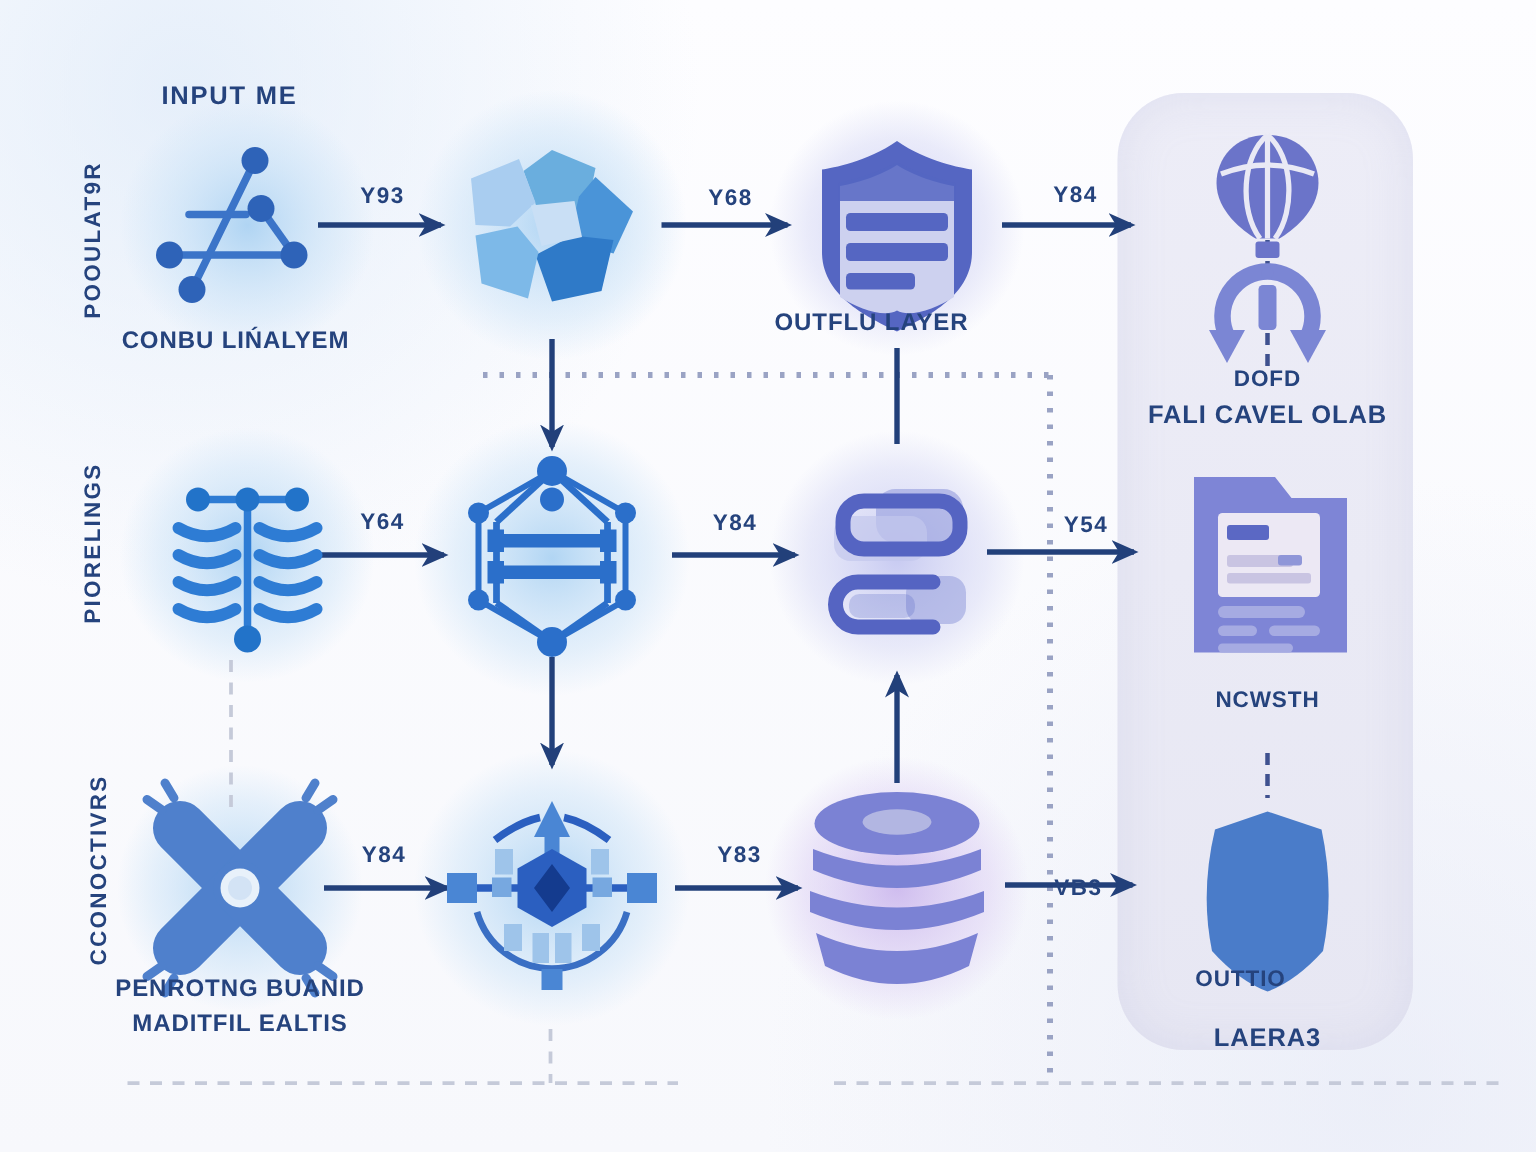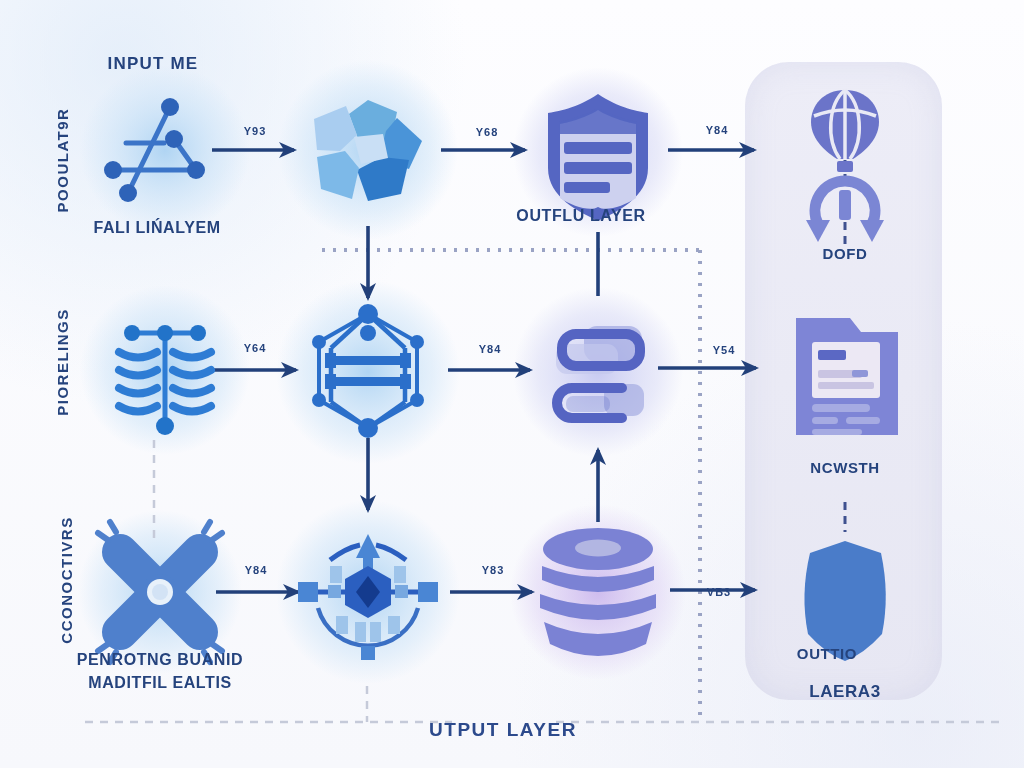--- a/index.html
+++ b/index.html
@@ -17,21 +17,21 @@
     background:linear-gradient(180deg,#ededf7,#e7e7f3);
     box-shadow:0 0 30px rgba(180,185,220,.25) inset;
   }
   svg.layer{position:absolute;left:0;top:0;}
   .txt{
     position:absolute;transform:translate(-50%,-50%);
     color:#25437d;font-weight:700;white-space:nowrap;
     letter-spacing:.6px;text-align:center;
   }
   .cap{font-size:16px;}
-  .arrow-lbl{font-size:11px;letter-spacing:1px;}
+  .arrow-lbl{font-size:15px;letter-spacing:1px;}
   .side{transform:translate(-50%,-50%) rotate(-90deg);font-size:15px;letter-spacing:1.5px;}
   .hdr{font-size:17px;letter-spacing:1.2px;}
   .panel-sub{font-size:15px;}
   .panel-main{font-size:17px;}
   .footer{font-size:19px;color:#2c4a8c;letter-spacing:1.5px;}
 </style>
 </head>
 <body>
 
 <div class="canvas">
@@ -285,40 +285,40 @@
       <path d="M845,541 L881,553 Q890,595 882,634 Q864,654 845,661 Q826,654 808,634 Q800,595 810,553 Z" fill="#4a7cc9"></path>
     </g>
   </svg>
 
   <div class="txt hdr" style="left:153px;top:64px">INPUT ME</div>
 
   <div class="txt side" style="left:62px;top:160px">POOULAT9R</div>
   <div class="txt side" style="left:62px;top:362px">PIORELINGS</div>
   <div class="txt side" style="left:66px;top:580px">CCONOCTIVRS</div>
 
-  <div class="txt cap" style="left:157px;top:228px">FALI LIŃALYEM</div>
+  <div class="txt cap" style="left:157px;top:228px">CONBU LIŃALYEM</div>
   <div class="txt cap" style="left:581px;top:216px">OUTFLU LAYER</div>
 
   <div class="txt arrow-lbl" style="left:255px;top:131px">Y93</div>
   <div class="txt arrow-lbl" style="left:487px;top:132px">Y68</div>
   <div class="txt arrow-lbl" style="left:717px;top:130px">Y84</div>
 
   <div class="txt arrow-lbl" style="left:255px;top:348px">Y64</div>
   <div class="txt arrow-lbl" style="left:490px;top:349px">Y84</div>
   <div class="txt arrow-lbl" style="left:724px;top:350px">Y54</div>
 
   <div class="txt arrow-lbl" style="left:256px;top:570px">Y84</div>
   <div class="txt arrow-lbl" style="left:493px;top:570px">Y83</div>
   <div class="txt arrow-lbl" style="left:719px;top:592px">VB3</div>
 
   <div class="txt panel-sub" style="left:845px;top:253px">DOFD</div>
+  <div class="txt panel-main" style="left:845px;top:277px">FALI CAVEL OLAB</div>
 
   <div class="txt panel-sub" style="left:845px;top:467px">NCWSTH</div>
 
   <div class="txt panel-sub" style="left:827px;top:653px">OUTTIO</div>
   <div class="txt panel-main" style="left:845px;top:692px">LAERA3</div>
 
   <div class="txt cap" style="left:160px;top:660px">PENROTNG BUANID</div>
   <div class="txt cap" style="left:160px;top:683px">MADITFIL EALTIS</div>
 
-  <div class="txt footer" style="left:503px;top:730px">UTPUT LAYER</div>
 
 </div>
 
 </body></html>

